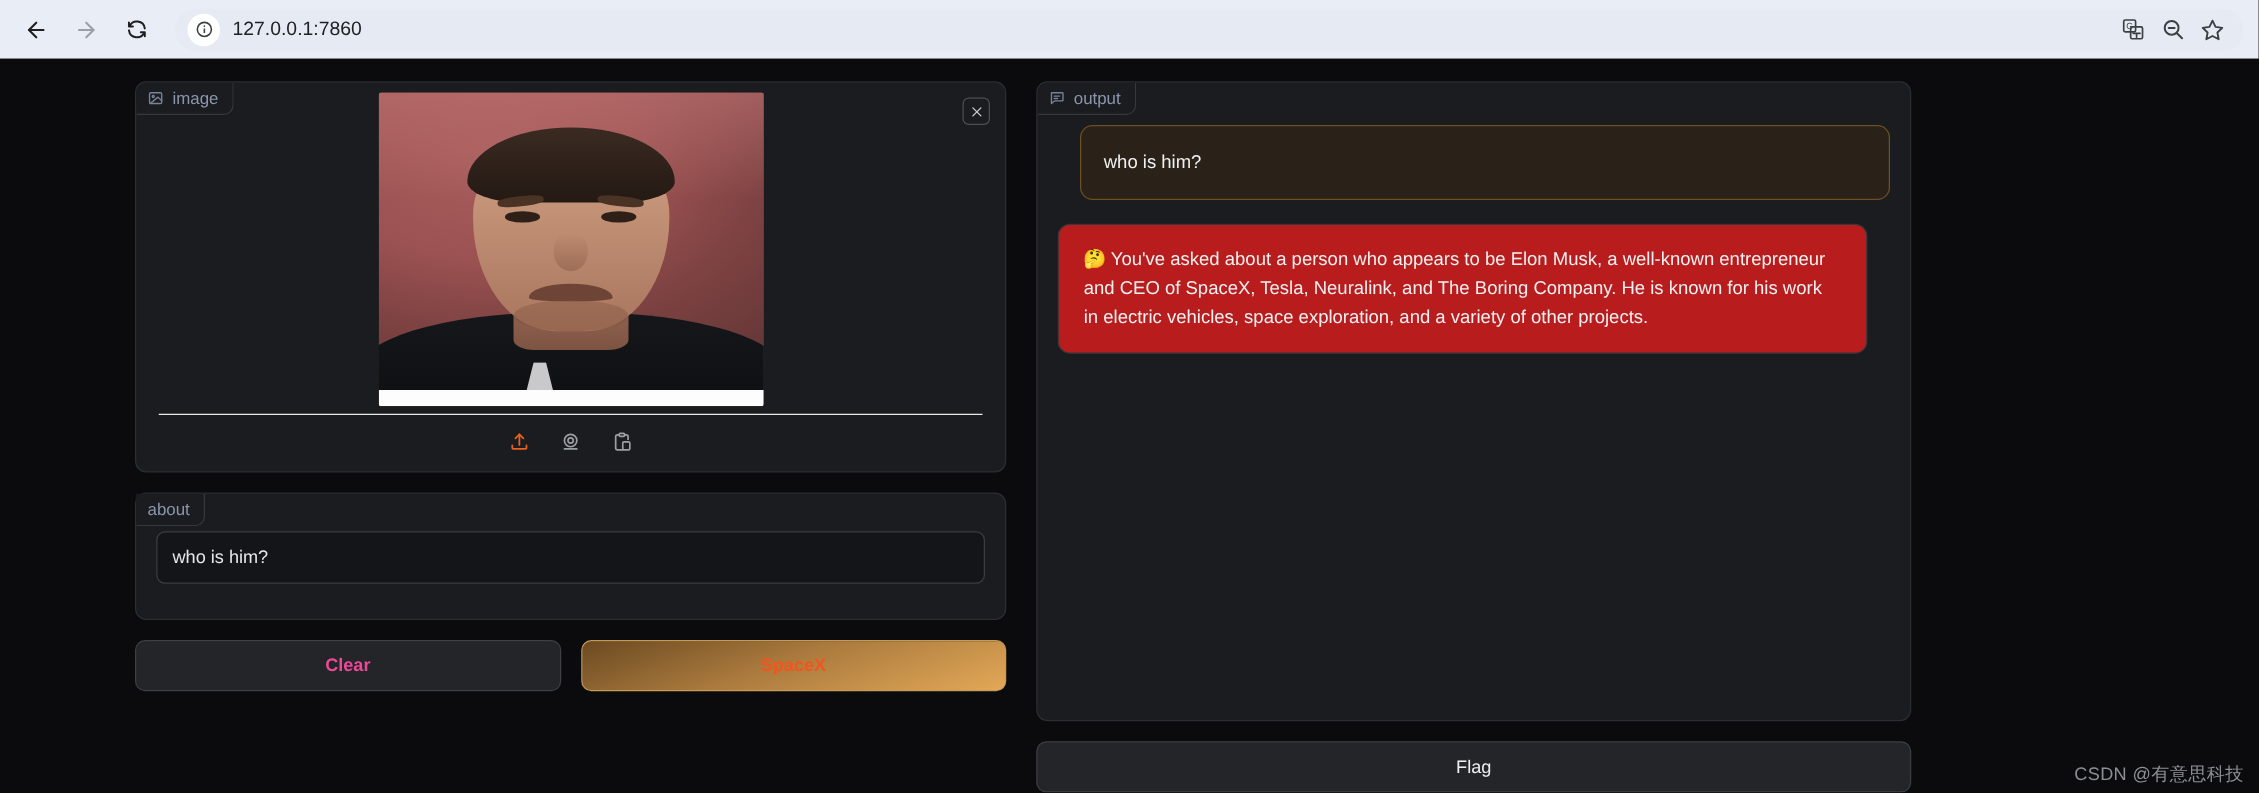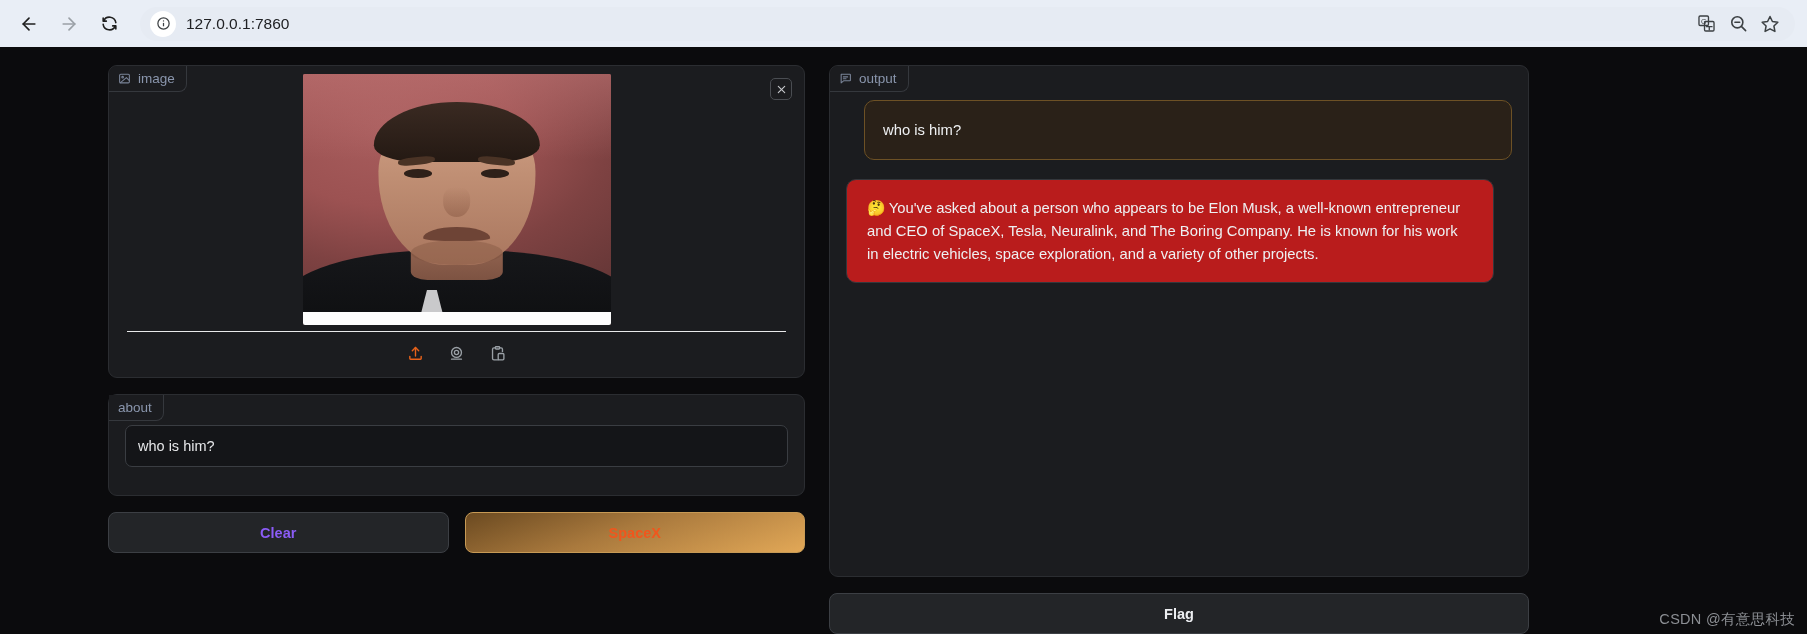--- a/index.html
+++ b/index.html
@@ -277,36 +277,36 @@
     flex: 1 1 0;
     height: 41px;
     border-radius: 8px;
     display: flex; align-items: center; justify-content: center;
     font-size: 14.5px;
     font-weight: bold;
   }
   .btn-clear {
     background: #232528;
     border: 1px solid #3c3f44;
-    color: #8b5cf6;
+    color: #ec4899;
   }
   .btn-submit {
     background: linear-gradient(160deg, #6b4a21 0%, #a9793d 45%, #e2a857 100%);
     border: 1px solid #c79a55;
     color: #f0561d;
   }
   .btn-flag {
     background: #232528;
     border: 1px solid #3c3f44;
     color: #eceef1;
     height: 41px;
     border-radius: 8px;
     display: flex; align-items: center; justify-content: center;
     font-size: 14.5px;
-    font-weight: bold;
+    font-weight: normal;
   }
 
   
   .output-panel {
     height: 513px;
     padding: 34px 16px 14px;
     overflow: hidden;
   }
   .chat {
     height: 100%;

